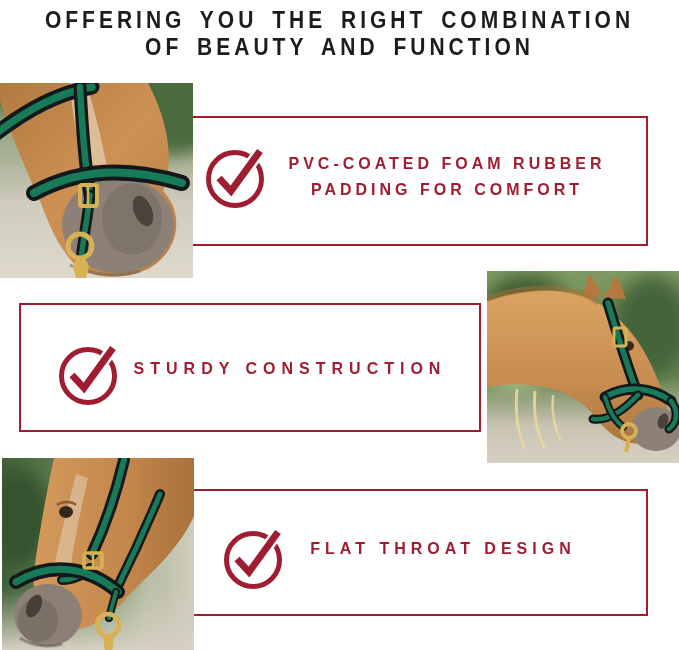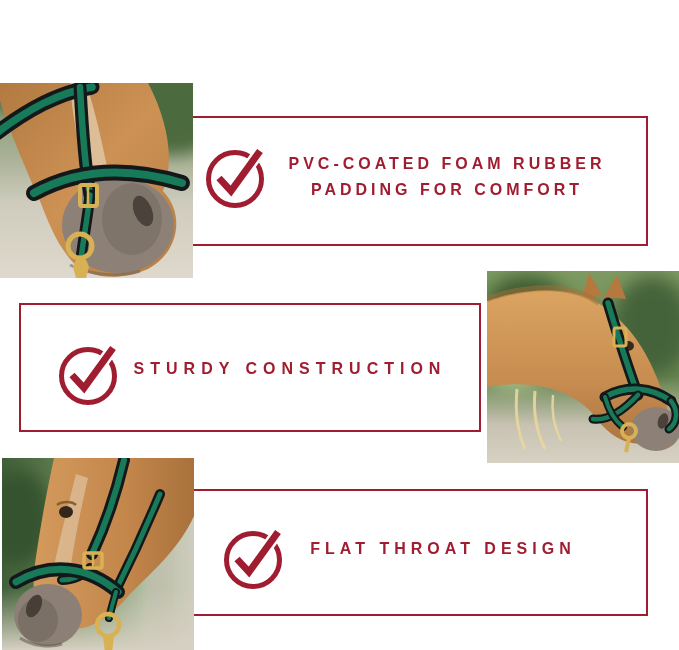--- a/index.html
+++ b/index.html
@@ -48,20 +48,24 @@
   .sb{stroke:var(--halter-black,#14181A);fill:none;stroke-linecap:round;}
   .sg{stroke:var(--halter-green,#177A59);fill:none;stroke-linecap:round;}
   .brs{stroke:var(--brass,#D9B155);fill:none;}
   .brf{fill:var(--brass,#D9B155);}
 </style>
 </head>
 <body>
 
 <div id="canvas">
 
+  <header class="title">
+    <div class="title-line">OFFERING YOU THE RIGHT COMBINATION</div>
+    <div class="title-line">OF BEAUTY AND FUNCTION</div>
+  </header>
 
   <div class="feature-box box1"></div>
   <div class="feature-box box2"></div>
   <div class="feature-box box3"></div>
 
   <svg class="check icon1" viewBox="-37 -37 74 74" aria-hidden="true">
     <circle class="ring" r="26.5"></circle>
     <path class="under" d="M-16,-1 L-4,12 L25,-28"></path>
     <path class="mark" d="M-16,-1 L-4,12 L25,-28"></path>
   </svg>

